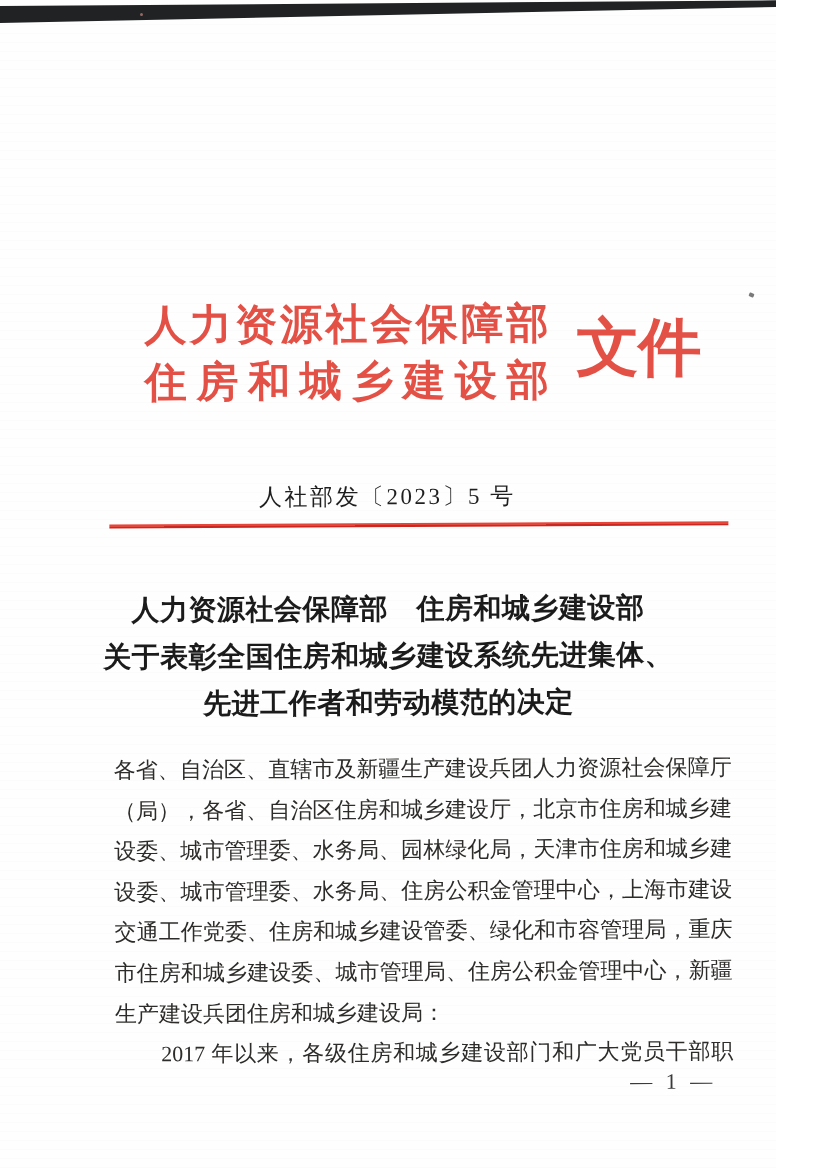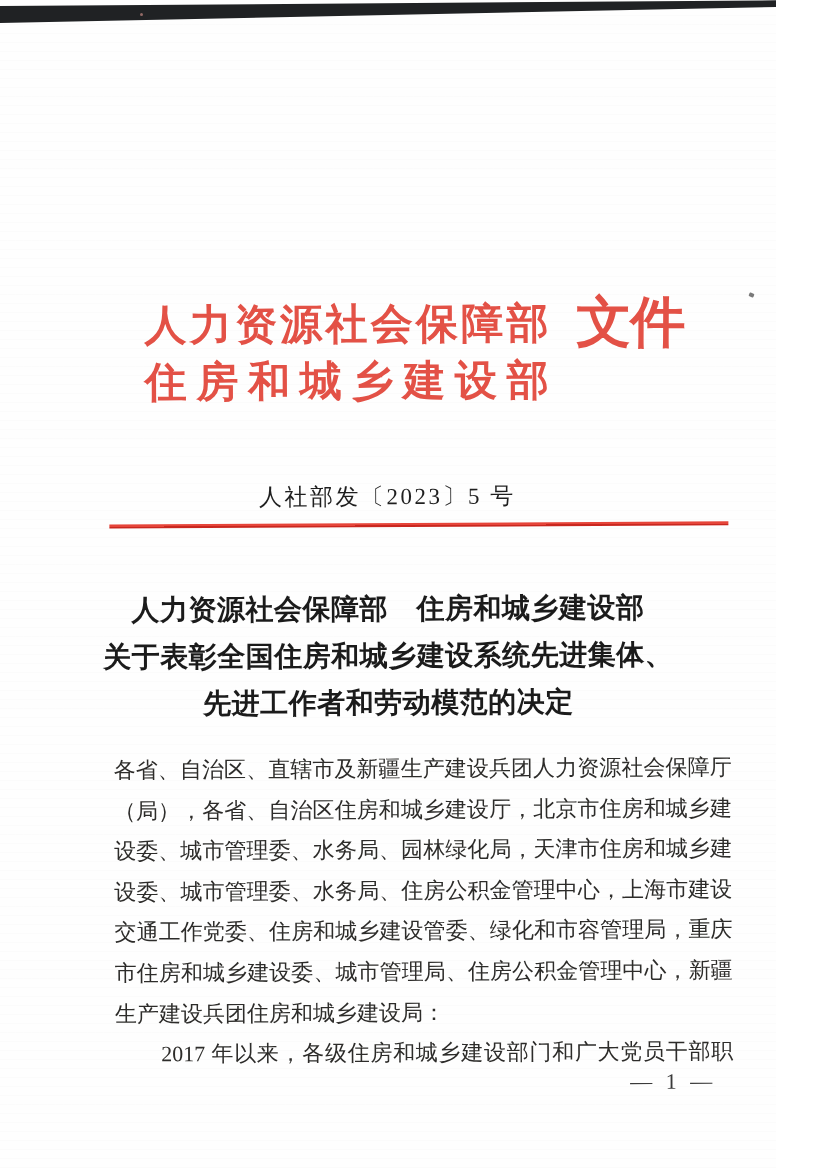--- a/index.html
+++ b/index.html
@@ -49,22 +49,22 @@
     display: flex; align-items: flex-start;
   }
   .issuers { width: 404px; }
   .issuer-line {
     font-size: 42px; line-height: 57px; font-weight: 700;
     color: #e35146;
     text-align: justify; text-align-last: justify;
     white-space: nowrap;
   }
   .doctype {
-    margin-left: 28px; 
-    font-size: 55px; line-height: 1; font-weight: 700;
+    margin-left: 28px; margin-top: 22px;
+    font-size: 63px; line-height: 1; font-weight: 700;
     color: #e35146; letter-spacing: -1px;
     transform: rotate(0.6deg);
   }
   .docnum {
     position: absolute; top: 481px; left: 0; width: 100%;
     text-align: center;
     font-size: 23px; letter-spacing: 2.5px; color: #1f1f1f;
   }
   .red-rule {
     position: absolute; top: 523px; left: 110px;

